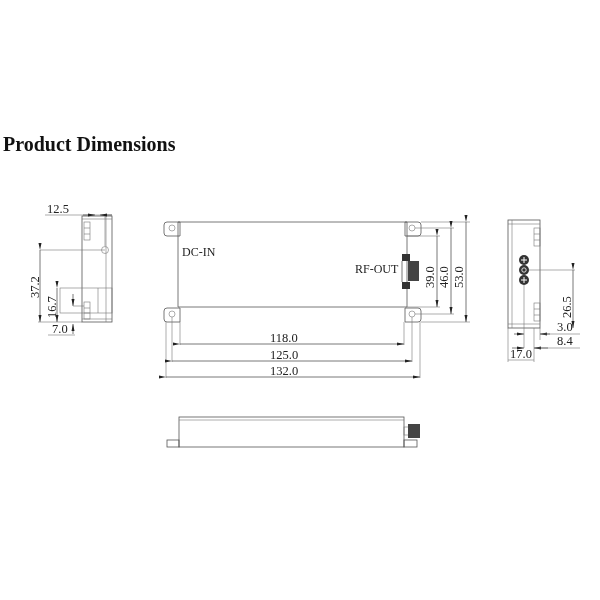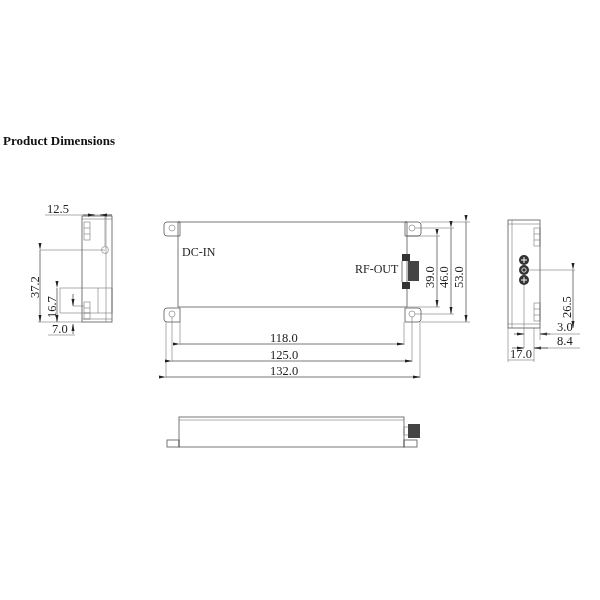--- a/index.html
+++ b/index.html
@@ -1,19 +1,19 @@
 <!DOCTYPE html>
 <html><head>
 <meta charset="utf-8">
 <style>
   html, body { margin: 0; padding: 0; background: #ffffff; }
   body { width: 600px; height: 600px; position: relative; overflow: hidden; }
   .title {
     position: absolute; left: 3px; top: 133px;
-    font-family: "Liberation Serif", serif; font-weight: bold; font-size: 13px;
+    font-family: "Liberation Serif", serif; font-weight: bold; font-size: 20px;
     color: #111; white-space: nowrap;
   }
   svg { position: absolute; left: 0; top: 0; }
   .dim { font-family: "Liberation Serif", serif; font-size: 12.5px; fill: #222; }
   .lbl { font-family: "Liberation Serif", serif; font-size: 12px; fill: #222; }
   .ln { stroke: #555; stroke-width: 0.8; fill: none; }
   .thin { stroke: #777; stroke-width: 0.6; fill: none; }
 </style>
 </head>
 <body>

